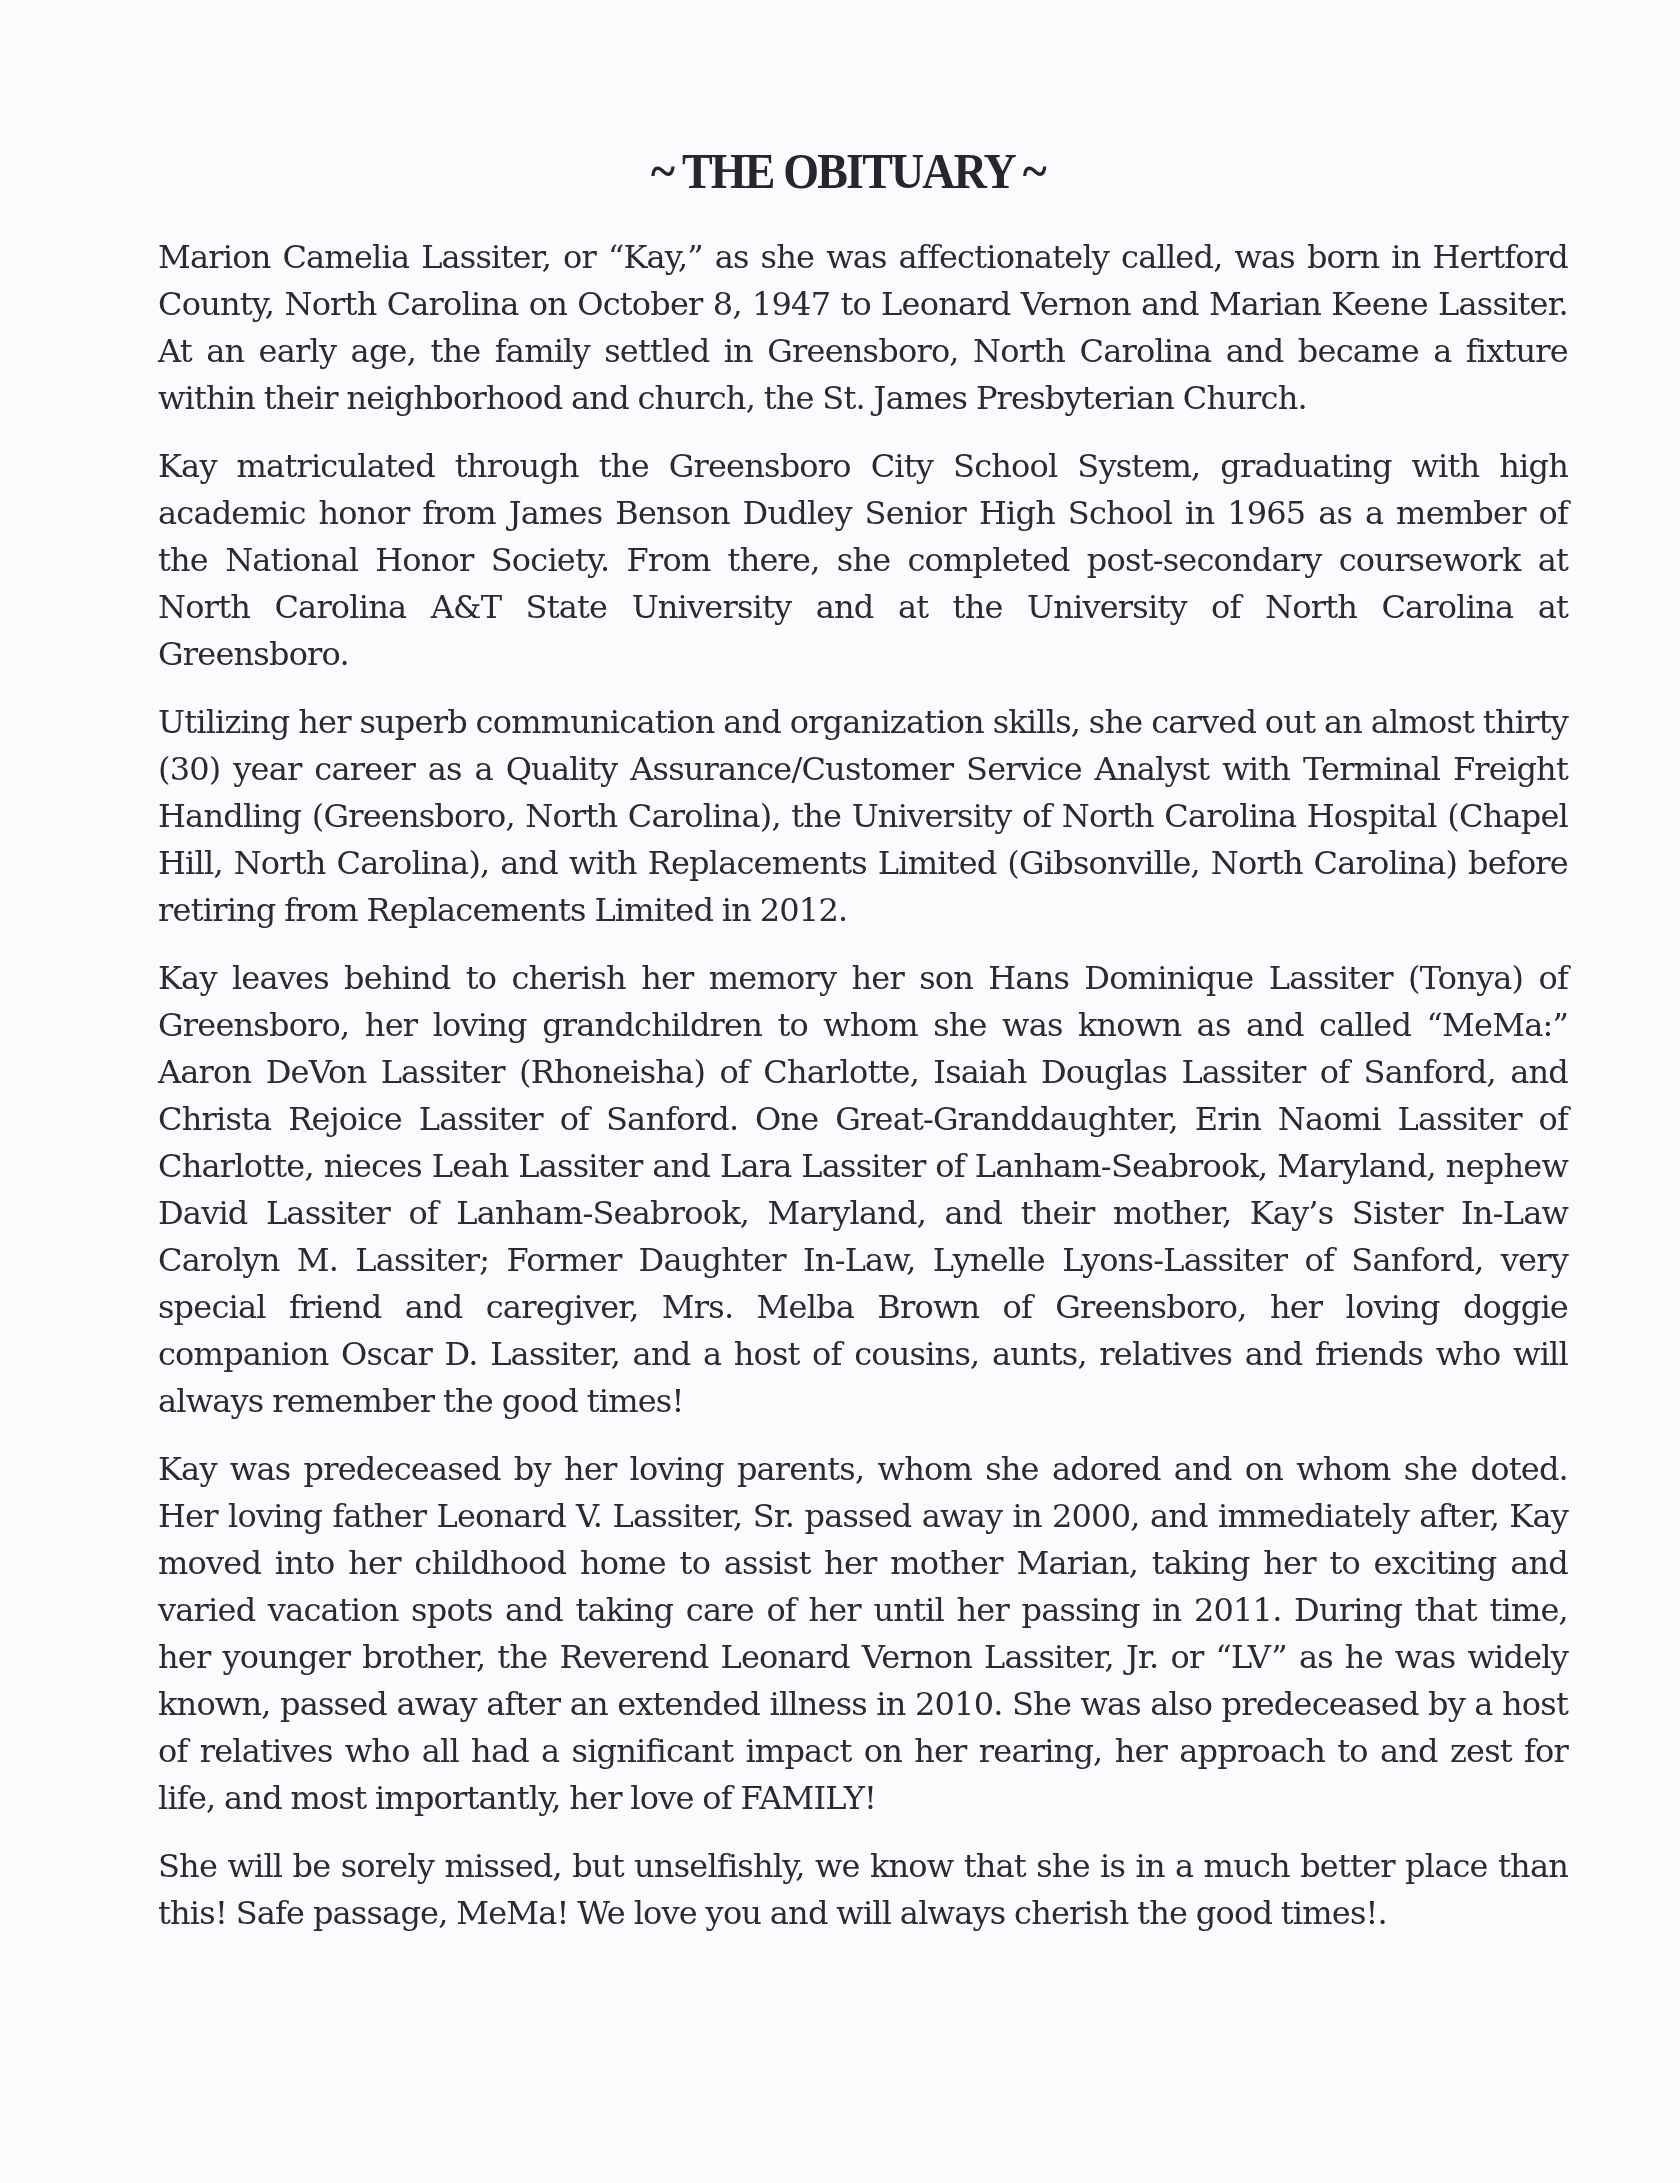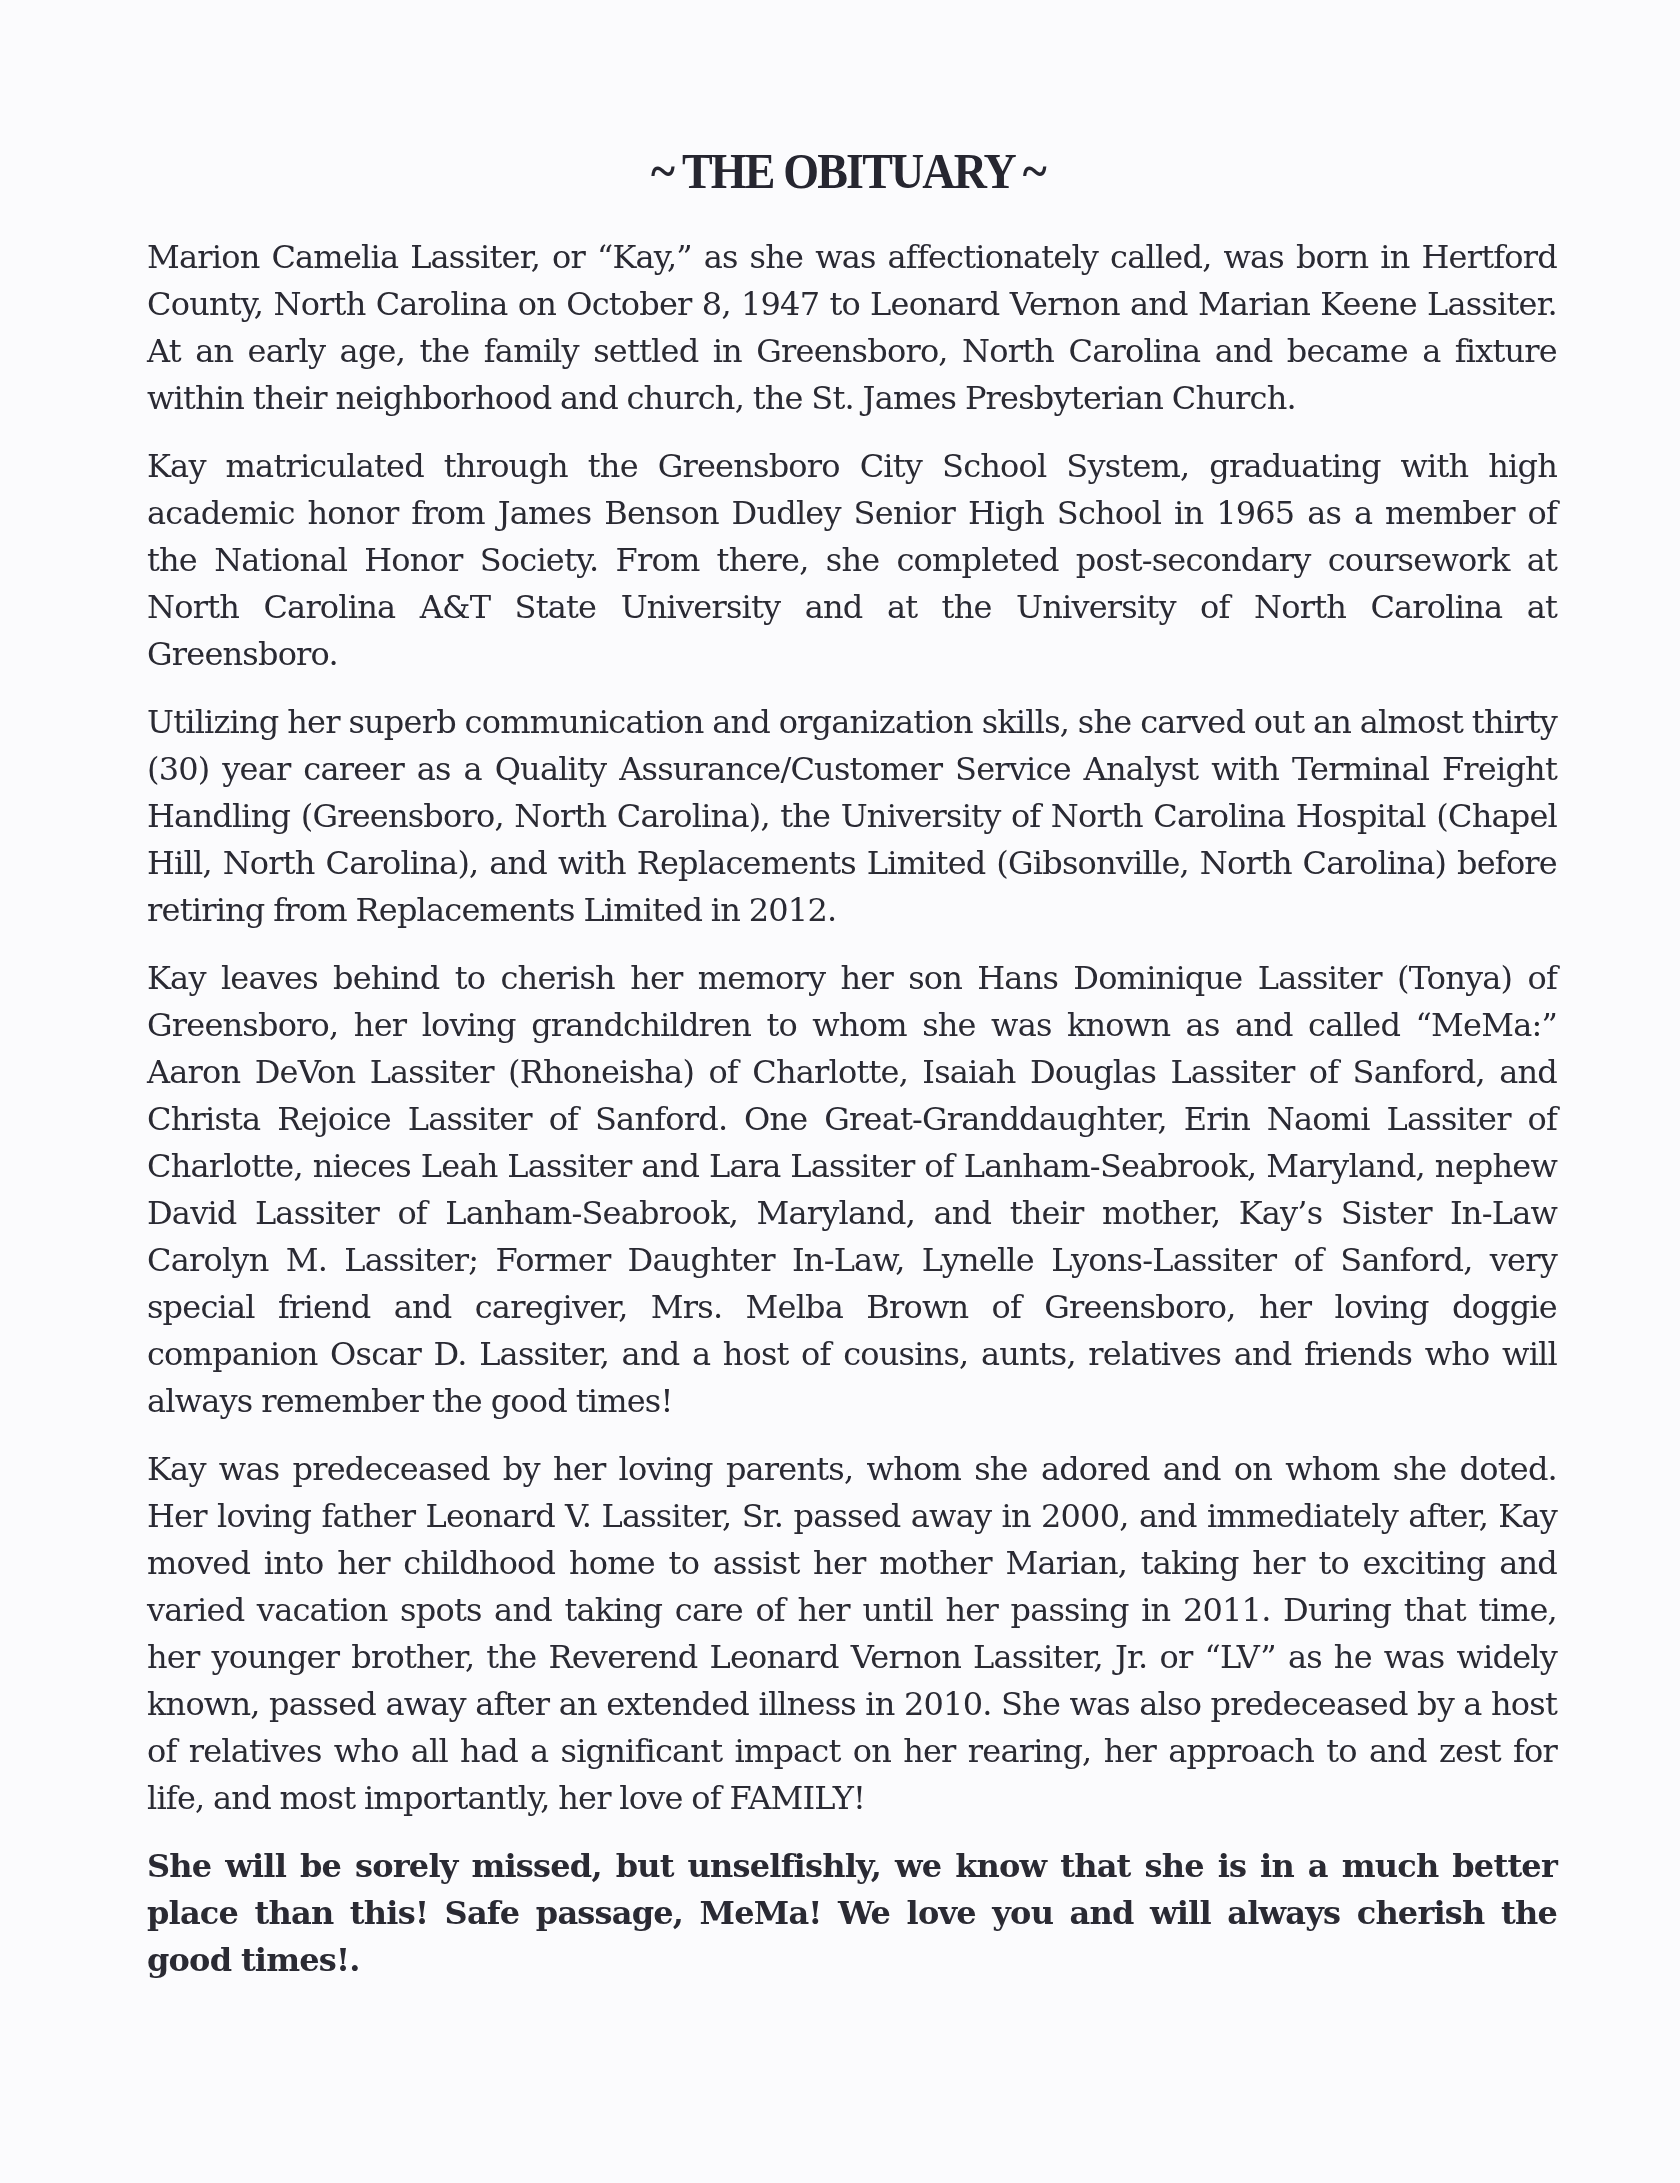--- a/index.html
+++ b/index.html
@@ -32,33 +32,33 @@
       font-size: 50px;
       font-weight: bold;
       letter-spacing: -2px;
       transform: scaleX(0.92);
       color: #262630;
       line-height: 1;
     }
     .body {
       position: absolute;
       top: 234px;
-      left: 4px;
+      left: 15px;
       width: 1410px;
     }
     .para {
       margin: 0 0 21px 0;
       font-size: 32px;
       line-height: 47px;
       text-align: justify;
       text-align-last: left;
       letter-spacing: -0.8px;
       word-spacing: -0.7px;
     }
-    .para:last-child { margin-bottom: 0; font-weight: bold; }
+    .para:last-child { margin-bottom: 0; }
   </style>
 </head>
 <body>
 
 <div class="page">
   <h1 class="title">~ THE OBITUARY ~</h1>
   <div class="body">
     <p class="para">Marion Camelia Lassiter, or “Kay,” as she was affectionately called, was born in Hertford County, North Carolina on October 8, 1947 to Leonard Vernon and Marian Keene Lassiter. At an early age, the family settled in Greensboro, North Carolina and became a fixture within their neighborhood and church, the St. James Presbyterian Church.</p>
     <p class="para">Kay matriculated through the Greensboro City School System, graduating with high academic honor from James Benson Dudley Senior High School in 1965 as a member of the National Honor Society. From there, she completed post-secondary coursework at North Carolina A&amp;T State University and at the University of North Carolina at Greensboro.</p>
     <p class="para">Utilizing her superb communication and organization skills, she carved out an almost thirty (30) year career as a Quality Assurance/Customer Service Analyst with Terminal Freight Handling (Greensboro, North Carolina), the University of North Carolina Hospital (Chapel Hill, North Carolina), and with Replacements Limited (Gibsonville, North Carolina) before retiring from Replacements Limited in 2012.</p>

